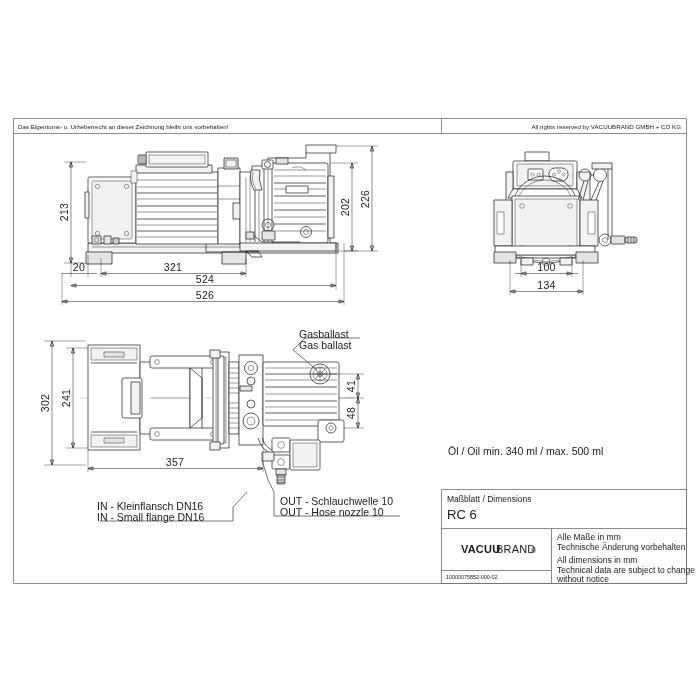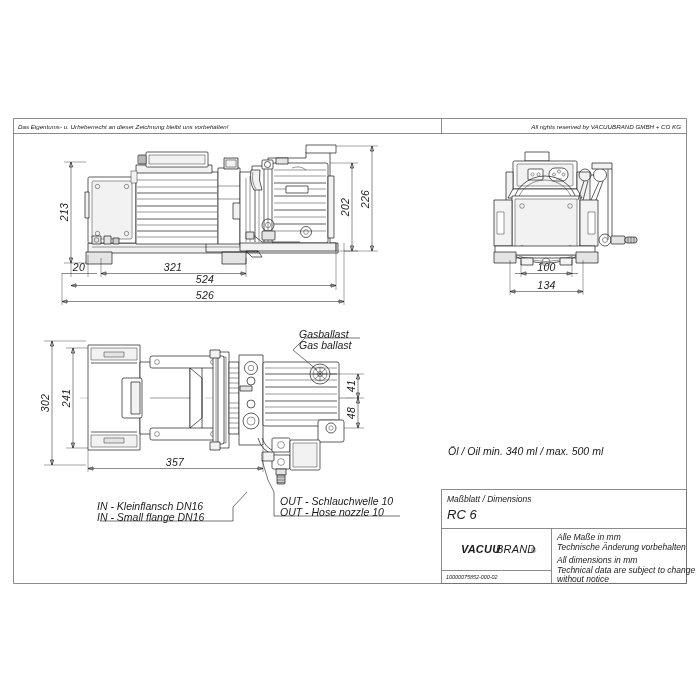--- a/index.html
+++ b/index.html
@@ -1,18 +1,18 @@
 <!DOCTYPE html>
 <html><head>
 <meta charset="utf-8">
 <style>
   html,body{margin:0;padding:0;background:#ffffff;}
   body{width:700px;height:700px;overflow:hidden;
        font-family:"Liberation Sans", sans-serif;color:#1a1a1a;}
-  #sheet{position:relative;width:634px;height:700px;font-style:italic;}
+  #sheet{position:relative;width:634px;height:700px;}
   svg{display:block;}
   .txt{font-family:"Liberation Sans", sans-serif;fill:#1a1a1a;}
   .dim{font-size:10.5px;letter-spacing:.3px;}
   .note{font-size:10.5px;}
   .title-sub{font-size:8.5px;}
   .title-main{font-size:13px;}
   .legal{font-size:6.2px;}
   .docnum{font-size:5.4px;}
   .brandA{font-size:11px;font-weight:bold;letter-spacing:.2px;}
   .brandB{font-size:11px;font-weight:normal;letter-spacing:.2px;}

